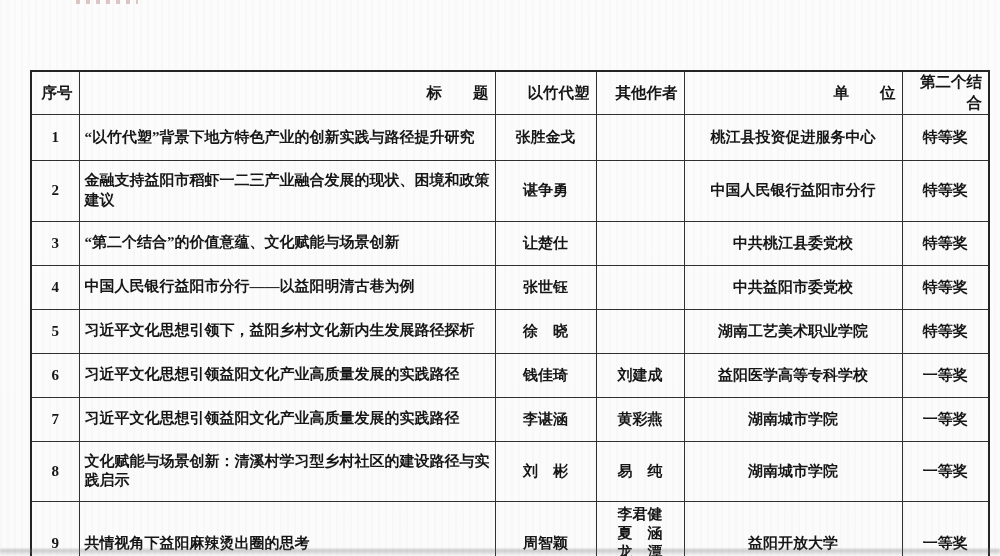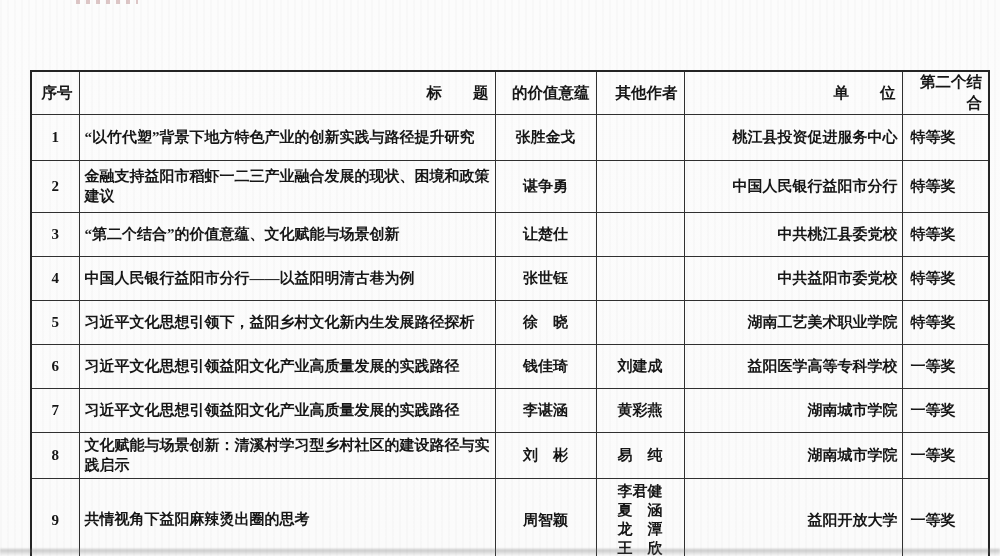--- a/index.html
+++ b/index.html
@@ -35,25 +35,25 @@
   #awards-table td,#awards-table th{
     border:1.5px solid #303030;
     vertical-align:middle;
     overflow:hidden;
     background:transparent;
   }
   #awards-table th{
     font-size:15.5px;font-weight:700;text-align:right;padding:0 6px;
   }
   .c-no{text-align:center;}
-  .c-title{text-align:left;padding:1px 5px;line-height:1.32;}
+  .c-title{text-align:left;padding:10px 5px;line-height:1.32;}
   .c-author{text-align:center;padding:0 18px;}
   .c-other{text-align:center;padding:0 14px;white-space:pre-line;line-height:1.28;}
-  .c-org{text-align:right;padding:12px 4px;}
-  .c-award{padding:0 8px;}
+  .c-org{text-align:center;padding:12px 4px;}
+  .c-award{text-align:center;padding:0 8px;}
   tr.hl td{background:var(--hl,#f3ee00);}
   #page-edge-shadow{
     position:absolute;left:0;top:549px;width:1000px;height:7px;
     background:linear-gradient(180deg, rgba(110,110,110,.42), rgba(245,245,245,0));
     filter:blur(1px);
   }
 </style>
 </head>
 <body>
 
@@ -68,21 +68,21 @@
         <col style="width:416px">
         <col style="width:101px">
       <col style="width:88px">
         <col style="width:218px">
         <col style="width:87px">
     </colgroup>
     <tbody>
       <tr style="height:35px">
         <th>序号</th>
         <th>标　　题</th>
-        <th>的价值意蕴</th>
+        <th>以竹代塑</th>
         <th>其他作者</th>
         <th>单　　位</th>
         <th>第二个结合</th>
       </tr>
       <tr style="height:46px">
         <td class="c-no">1</td>
         <td class="c-title">“以竹代塑”背景下地方特色产业的创新实践与路径提升研究</td>
         <td class="c-author">张胜金戈</td>
         <td class="c-other"></td>
         <td class="c-org">桃江县投资促进服务中心</td>

